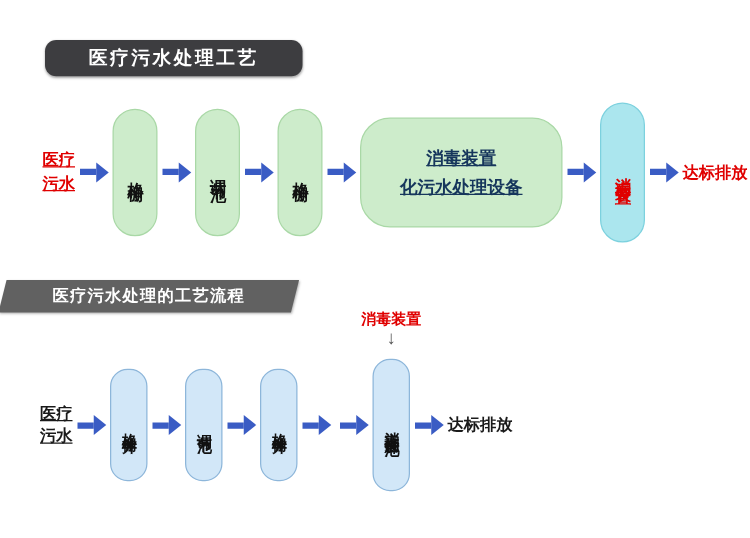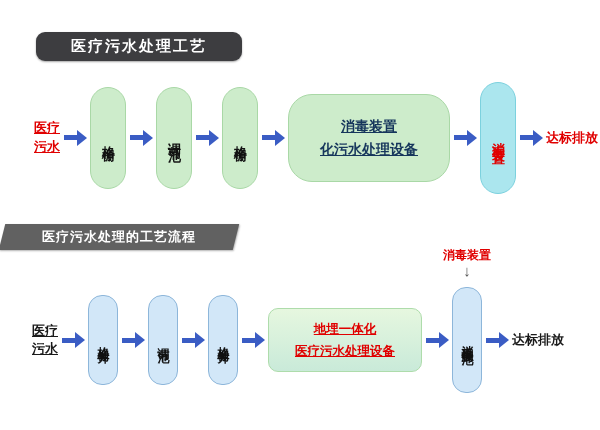--- a/index.html
+++ b/index.html
@@ -193,22 +193,20 @@
   </div>
 
   <div class="arrow"></div>
 
   <div class="pill2">
     <span>格栅井</span>
   </div>
 
   <div class="arrow"></div>
 
-  <div class="greenbox2 preline">地埋一体化
-医疗污水处理设备</div>
 
   <div class="arrow"></div>
 
   <div class="contact-wrap">
     <div class="annot-label">消毒装置</div>
     <div class="annot-arrow">↓</div>
     <div class="contact-pill">
       <span>消毒接触池</span>
     </div>
   </div>

